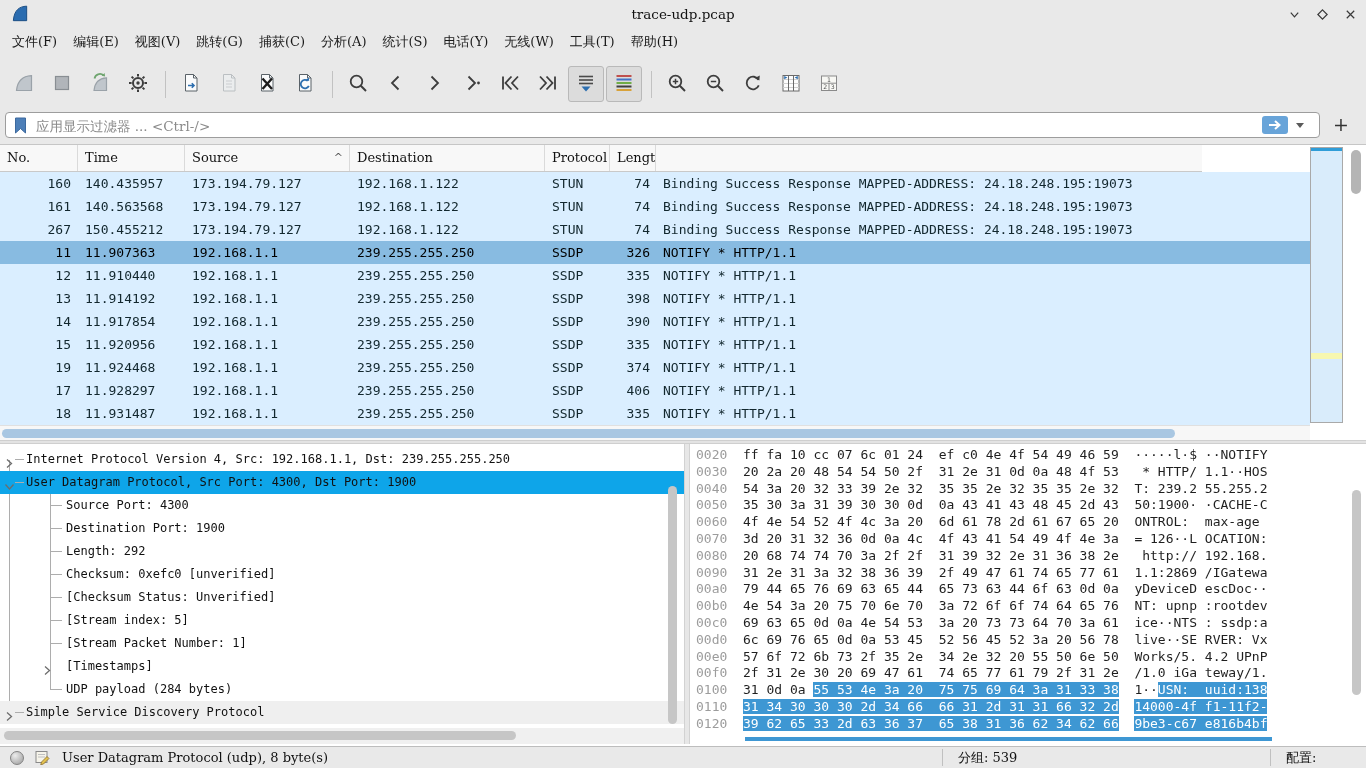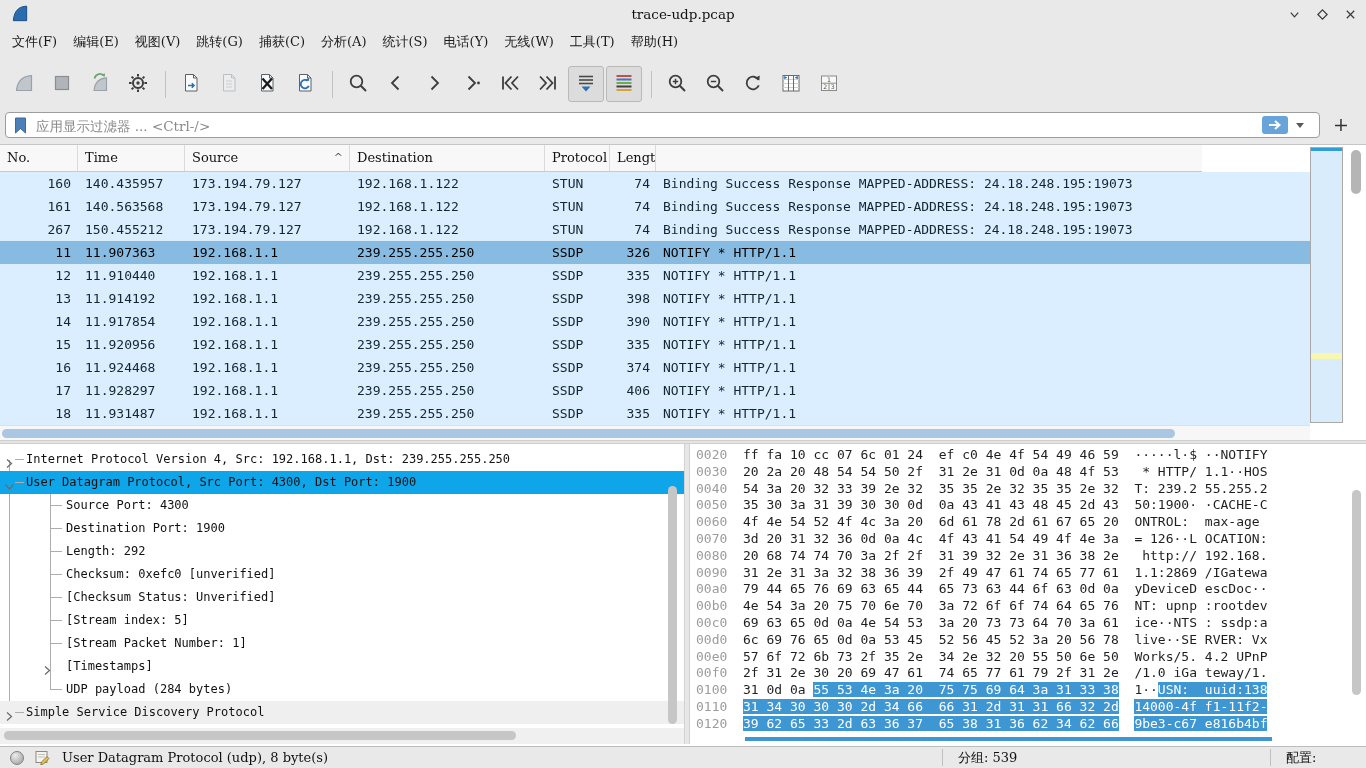--- a/index.html
+++ b/index.html
@@ -412,21 +412,21 @@
         <div class="p-row">
           <div class="p-cell c-no" style="width: 78px;">15</div>
           <div class="p-cell c-l" style="width: 107px;">11.920956</div>
           <div class="p-cell c-l" style="width: 165px;">192.168.1.1</div>
           <div class="p-cell c-l" style="width: 195px;">239.255.255.250</div>
           <div class="p-cell c-l c-proto" style="width: 65px;">SSDP</div>
           <div class="p-cell c-len" style="width: 46px;">335</div>
           <div class="p-cell c-l" style="width: 654px;">NOTIFY * HTTP/1.1</div>
         </div>
         <div class="p-row">
-          <div class="p-cell c-no" style="width: 78px;">16</div>
+          <div class="p-cell c-no" style="width: 78px;">19</div>
           <div class="p-cell c-l" style="width: 107px;">11.924468</div>
           <div class="p-cell c-l" style="width: 165px;">192.168.1.1</div>
           <div class="p-cell c-l" style="width: 195px;">239.255.255.250</div>
           <div class="p-cell c-l c-proto" style="width: 65px;">SSDP</div>
           <div class="p-cell c-len" style="width: 46px;">374</div>
           <div class="p-cell c-l" style="width: 654px;">NOTIFY * HTTP/1.1</div>
         </div>
         <div class="p-row">
           <div class="p-cell c-no" style="width: 78px;">17</div>
           <div class="p-cell c-l" style="width: 107px;">11.928297</div>

